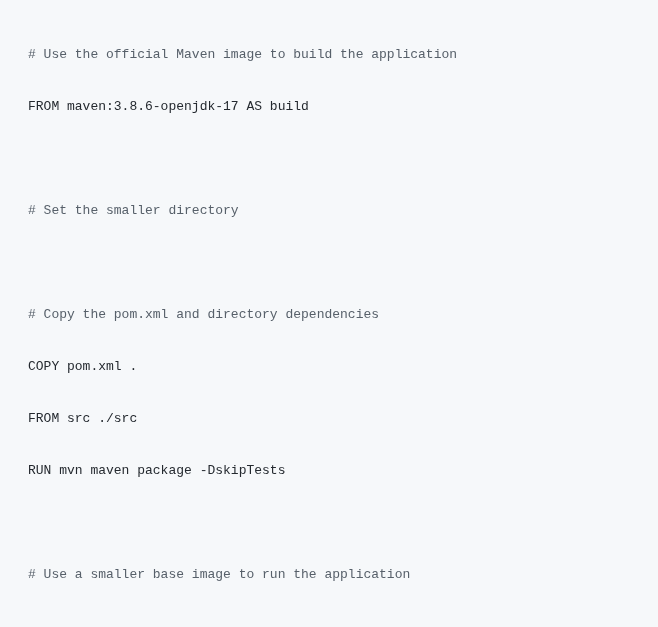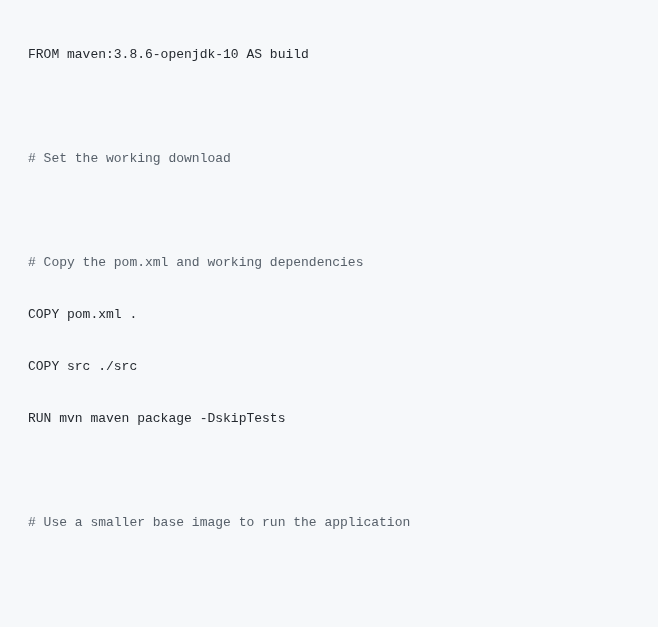--- a/index.html
+++ b/index.html
@@ -24,27 +24,28 @@
     }
     .blank {
       display: block;
       height: 26px;
     }
   </style>
 </head>
 <body>
 
 <div class="code-block">
-<span class="line">FROM maven:3.8.6-openjdk-10 AS build</span>
+<span class="line comment"># Use the official Maven image to build the application</span>
+<span class="line">FROM maven:3.8.6-openjdk-17 AS build</span>
 <span class="blank"></span>
-<span class="line comment"># Set the working download</span>
+<span class="line comment"># Set the smaller directory</span>
 <span class="blank"></span>
-<span class="line comment"># Copy the pom.xml and working dependencies</span>
+<span class="line comment"># Copy the pom.xml and directory dependencies</span>
 <span class="line">COPY pom.xml .</span>
-<span class="line">COPY src ./src</span>
+<span class="line">FROM src ./src</span>
 <span class="line">RUN mvn maven package -DskipTests</span>
 <span class="blank"></span>
 <span class="line comment"># Use a smaller base image to run the application</span>
 
 
 
 
 
 
 

